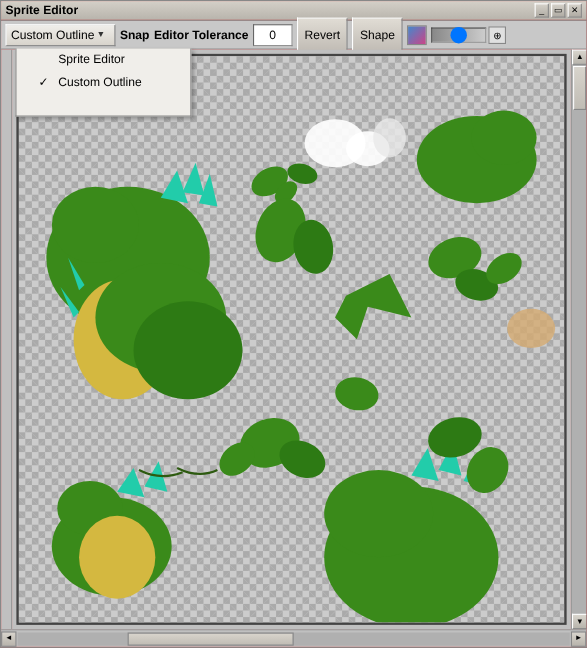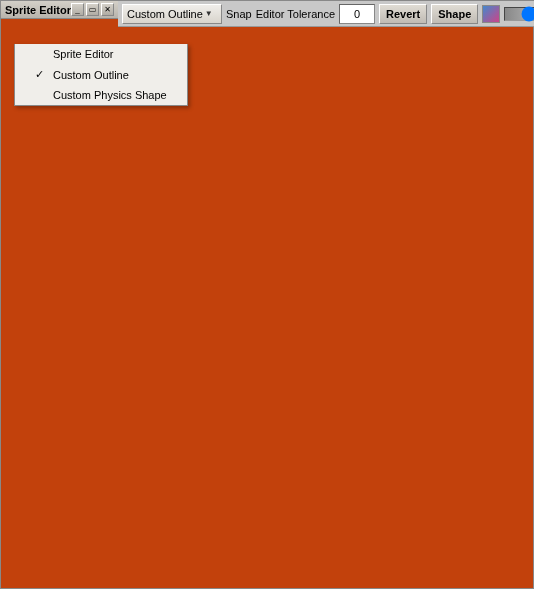--- a/index.html
+++ b/index.html
@@ -8,24 +8,24 @@
       font-size: 12px;
       background: #5a5a5a;
       width: 534px;
       height: 589px;
       overflow: hidden;
     }
 
     .window {
       width: 534px;
       height: 589px;
-      background: #c2410c;
-      border: 1px solid #888;
-      display: flex;
-      flex-direction: row;
+      background: #ef4444;
+      border: 1px solid #888;
+      display: flex;
+      flex-direction: column;
     }
 
     .title-bar {
       background: linear-gradient(to bottom, #d4d0c8, #b8b4ac);
       height: 18px;
       display: flex;
       align-items: center;
       justify-content: space-between;
       padding: 0 4px;
       border-bottom: 1px solid #888;
@@ -84,44 +84,44 @@
     }
 
     .select-arrow {
       font-size: 8px;
       color: #333;
     }
 
     .toolbar-label {
       font-size: 11px;
       color: #000;
+      font-weight: bold;
     }
 
     .toolbar-input {
       width: 36px;
       height: 20px;
       border: 1px solid #888;
       border-top-color: #666;
       border-left-color: #666;
       background: #fff;
       font-size: 11px;
       text-align: center;
       padding: 0 2px;
     }
 
     .toolbar-btn {
       background: linear-gradient(to bottom, #e0dcd4, #c0bbb4);
       border: 1px solid #888;
       border-top-color: #fff;
       border-left-color: #fff;
-      height: 20px;
+      height: 32px;
       padding: 0 6px;
       font-size: 11px;
       cursor: pointer;
-      font-weight: bold;
     }
 
     .color-box {
       width: 18px;
       height: 18px;
       border: 1px solid #888;
       background: linear-gradient(135deg, #4488cc 0%, #cc4488 100%);
       flex-shrink: 0;
     }
 
@@ -475,16 +475,15 @@
     <div class="dropdown-item">
       <span class="check-mark">&nbsp;</span>
       <span>Sprite Editor</span>
     </div>
     <div class="dropdown-item selected">
       <span class="check-mark">✓</span>
       <span>Custom Outline</span>
     </div>
     <div class="dropdown-item">
       <span class="check-mark">&nbsp;</span>
-      <span>Custom Physics Shape</span>
     </div>
   </div>
 </div>
 
 </body></html>

